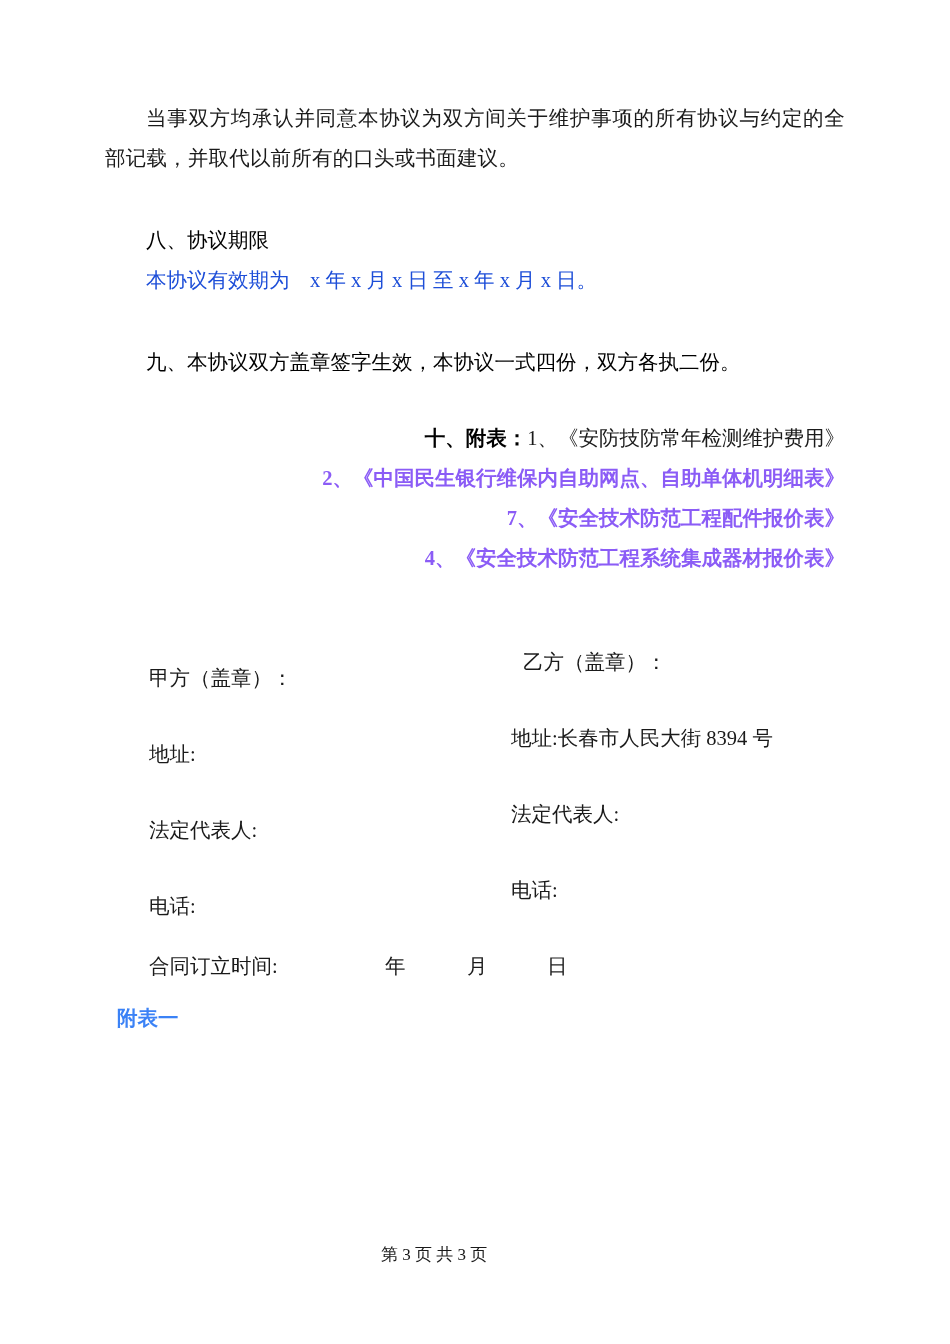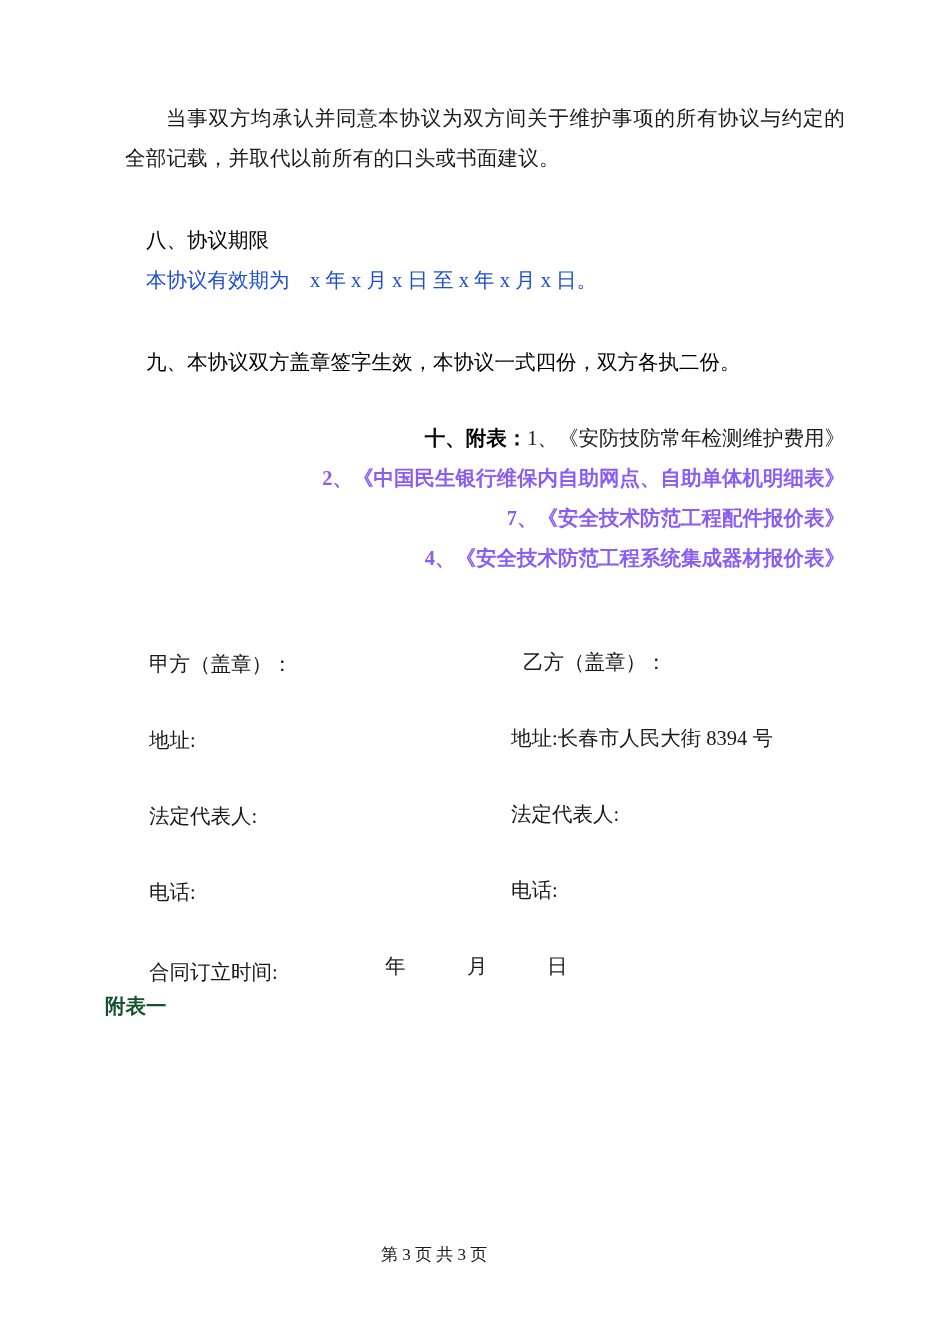--- a/index.html
+++ b/index.html
@@ -30,39 +30,38 @@
     font-size: 20.5px;
     line-height: 40px;
     text-align: justify;
     text-justify: inter-ideograph;
     letter-spacing: 0.2px;
     margin: 0;
     color: #1a1a1a;
   }
   .para.indent {
     text-indent: 41px;
-    margin-left: 20px;
   }
   
   .heading {
     font-size: 20.5px;
     line-height: 40px;
     font-weight: normal;
     margin: 0;
     padding-left: 41px;
     color: #000000;
     font-family: "Liberation Sans", "DejaVu Sans", sans-serif;
   }
   .heading-left {
     font-size: 20.5px;
     line-height: 40px;
     font-weight: bold;
-    margin: 0;
+    margin: 12px;
     padding-left: 0;
-    color: #14532d;
+    color: #3b82f6;
     font-family: "Liberation Sans", "DejaVu Sans", sans-serif;
   }
   .subline {
     font-size: 20.5px;
     line-height: 40px;
     margin: 0;
     padding-left: 41px;
     color: #1d4ed8;
   }
   .spacer-lg { height: 42px; }
@@ -100,21 +99,21 @@
   .sig-row {
     position: relative;
     height: 40px;
     font-size: 20.5px;
     line-height: 40px;
     color: #1a1a1a;
   }
   .sig-left {
     position: absolute;
     left: 44px;
-    top: 2px;
+    top: 16px;
     white-space: nowrap;
   }
   .sig-right {
     position: absolute;
     left: 412px;
     top: 0;
     white-space: nowrap;
   }
   .sig-right.seal {
     left: 418px;
@@ -125,21 +124,21 @@
   .date-row {
     position: relative;
     height: 40px;
     font-size: 20.5px;
     line-height: 40px;
     color: #1a1a1a;
   }
   .date-label {
     position: absolute;
     left: 44px;
-    top: 6px;
+    top: 0;
     white-space: nowrap;
     font-family: Liberation Serif, serif;
   }
   .date-y { position: absolute; left: 280px; top: 0; }
   .date-m { position: absolute; left: 362px; top: 0; }
   .date-d { position: absolute; left: 442px; top: 0; }
 
   
   .footer {
     position: absolute;

